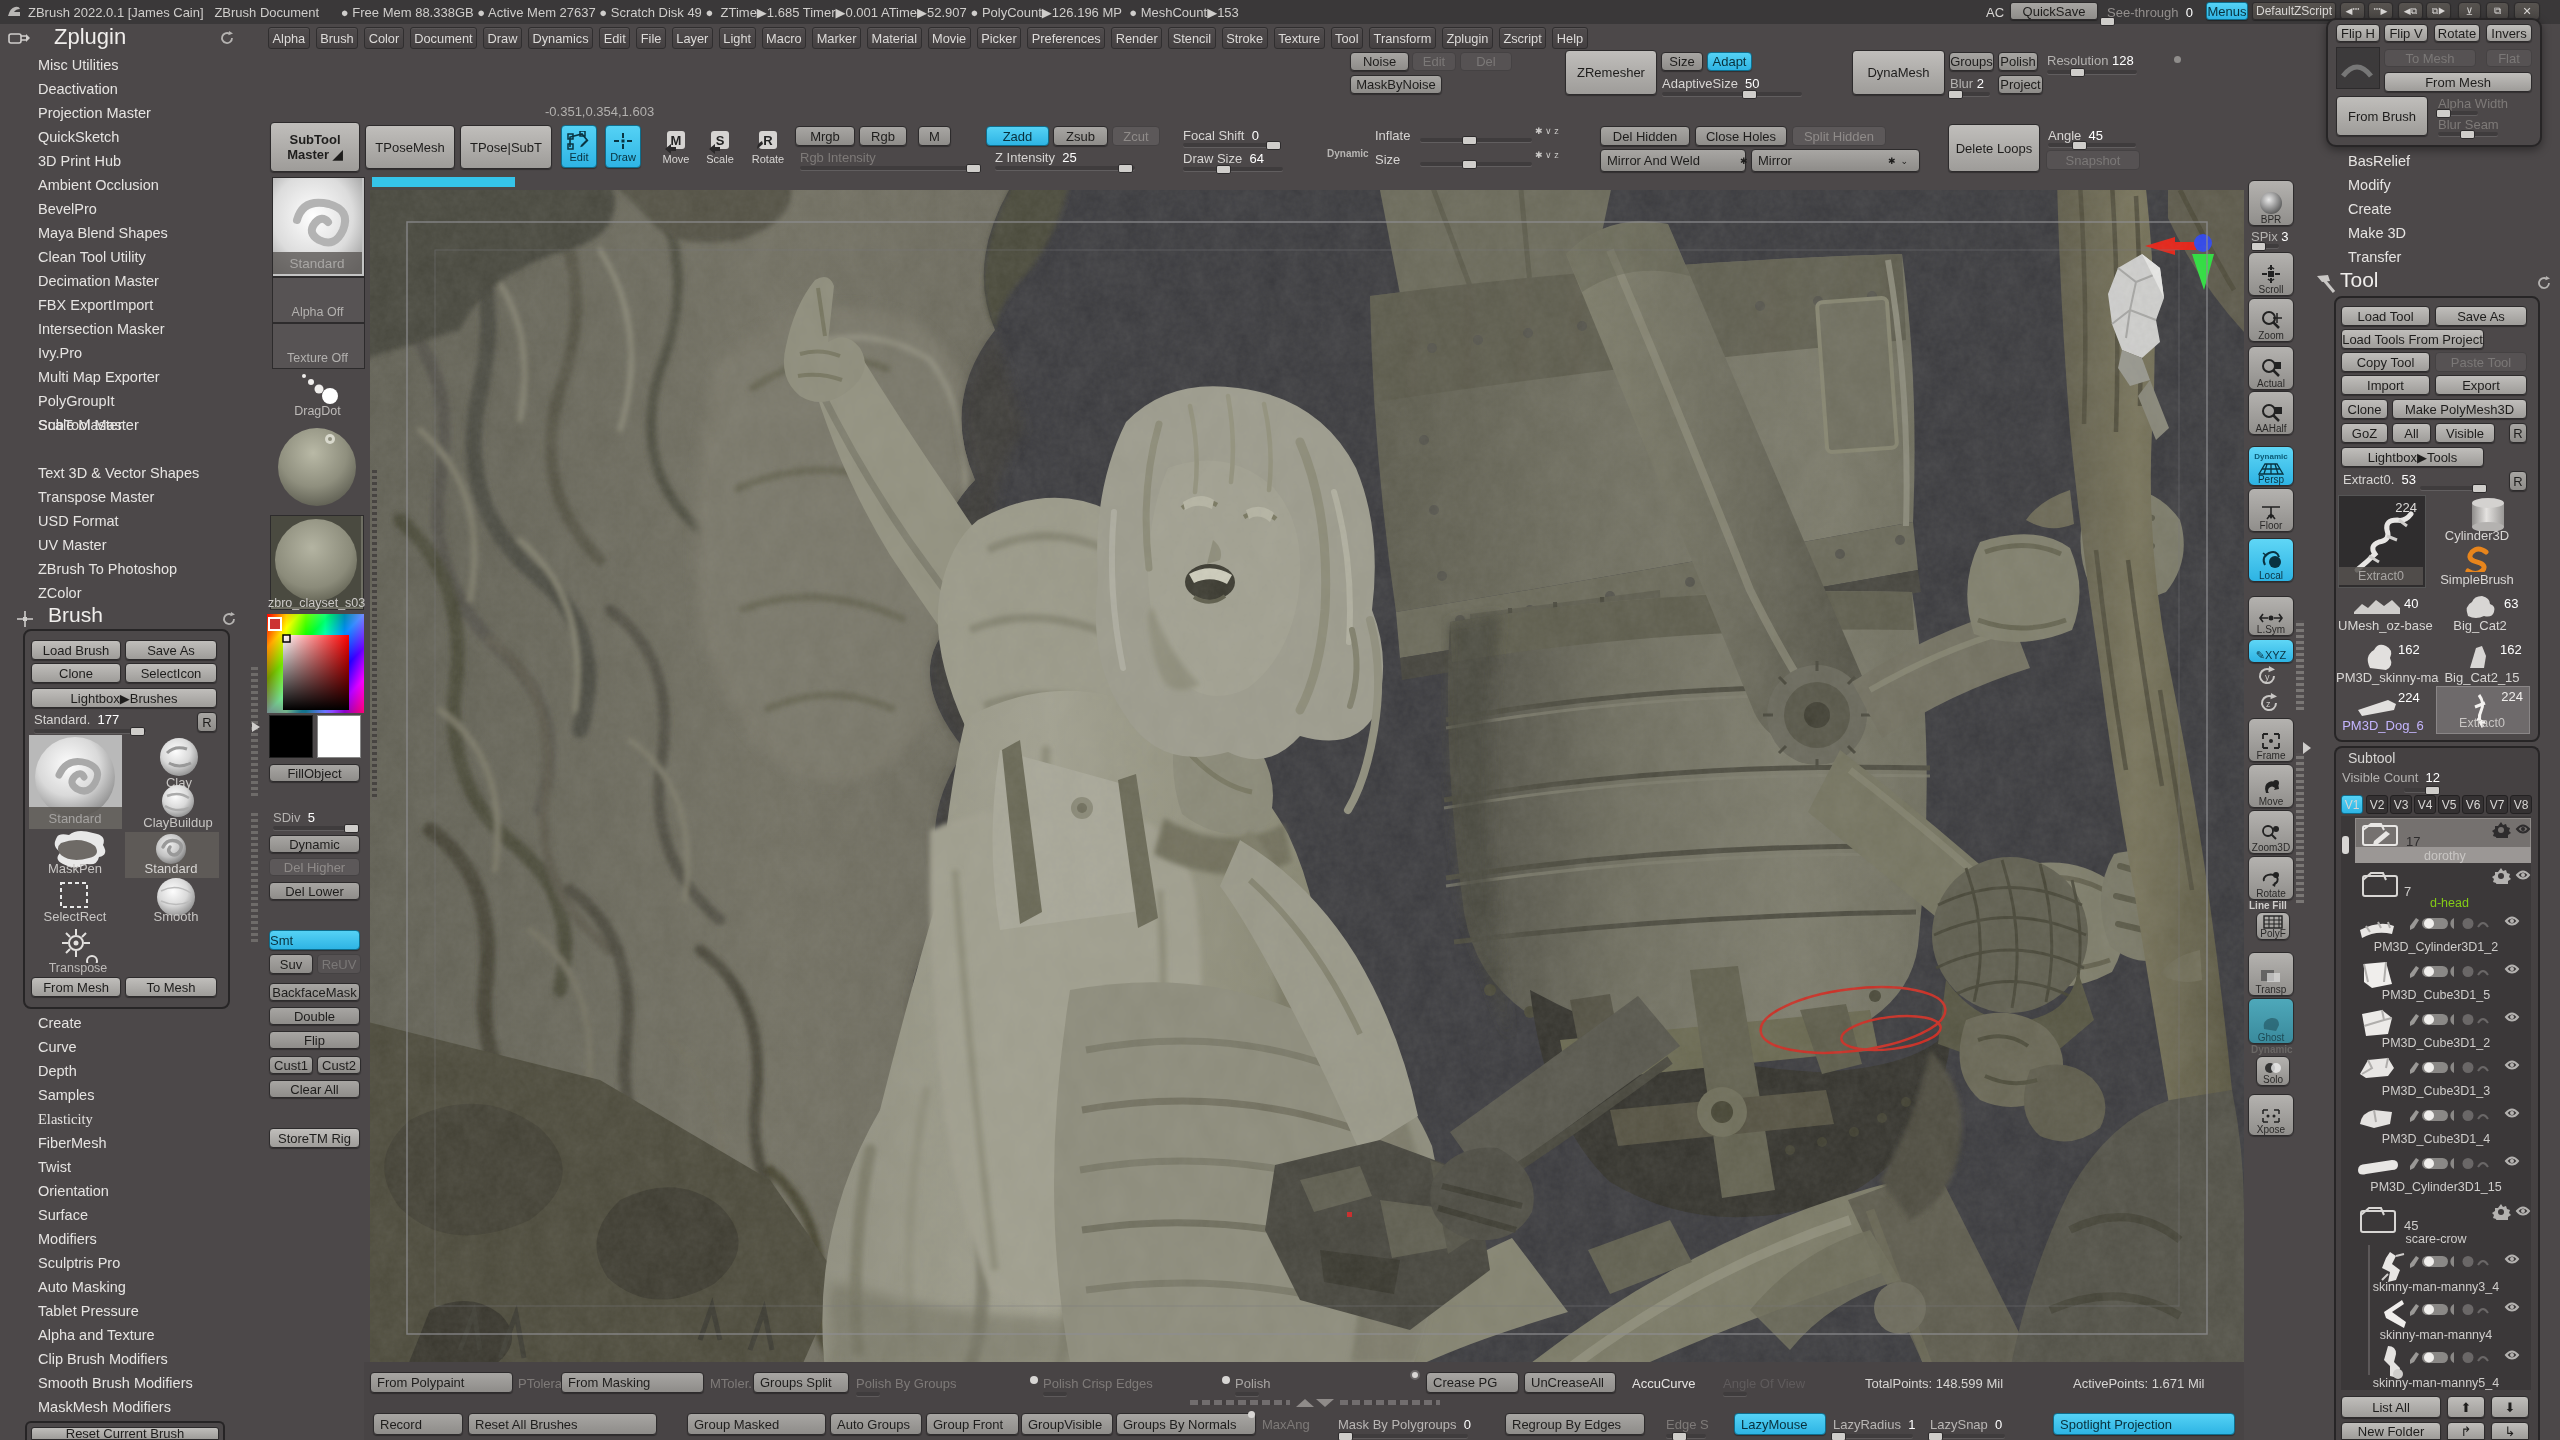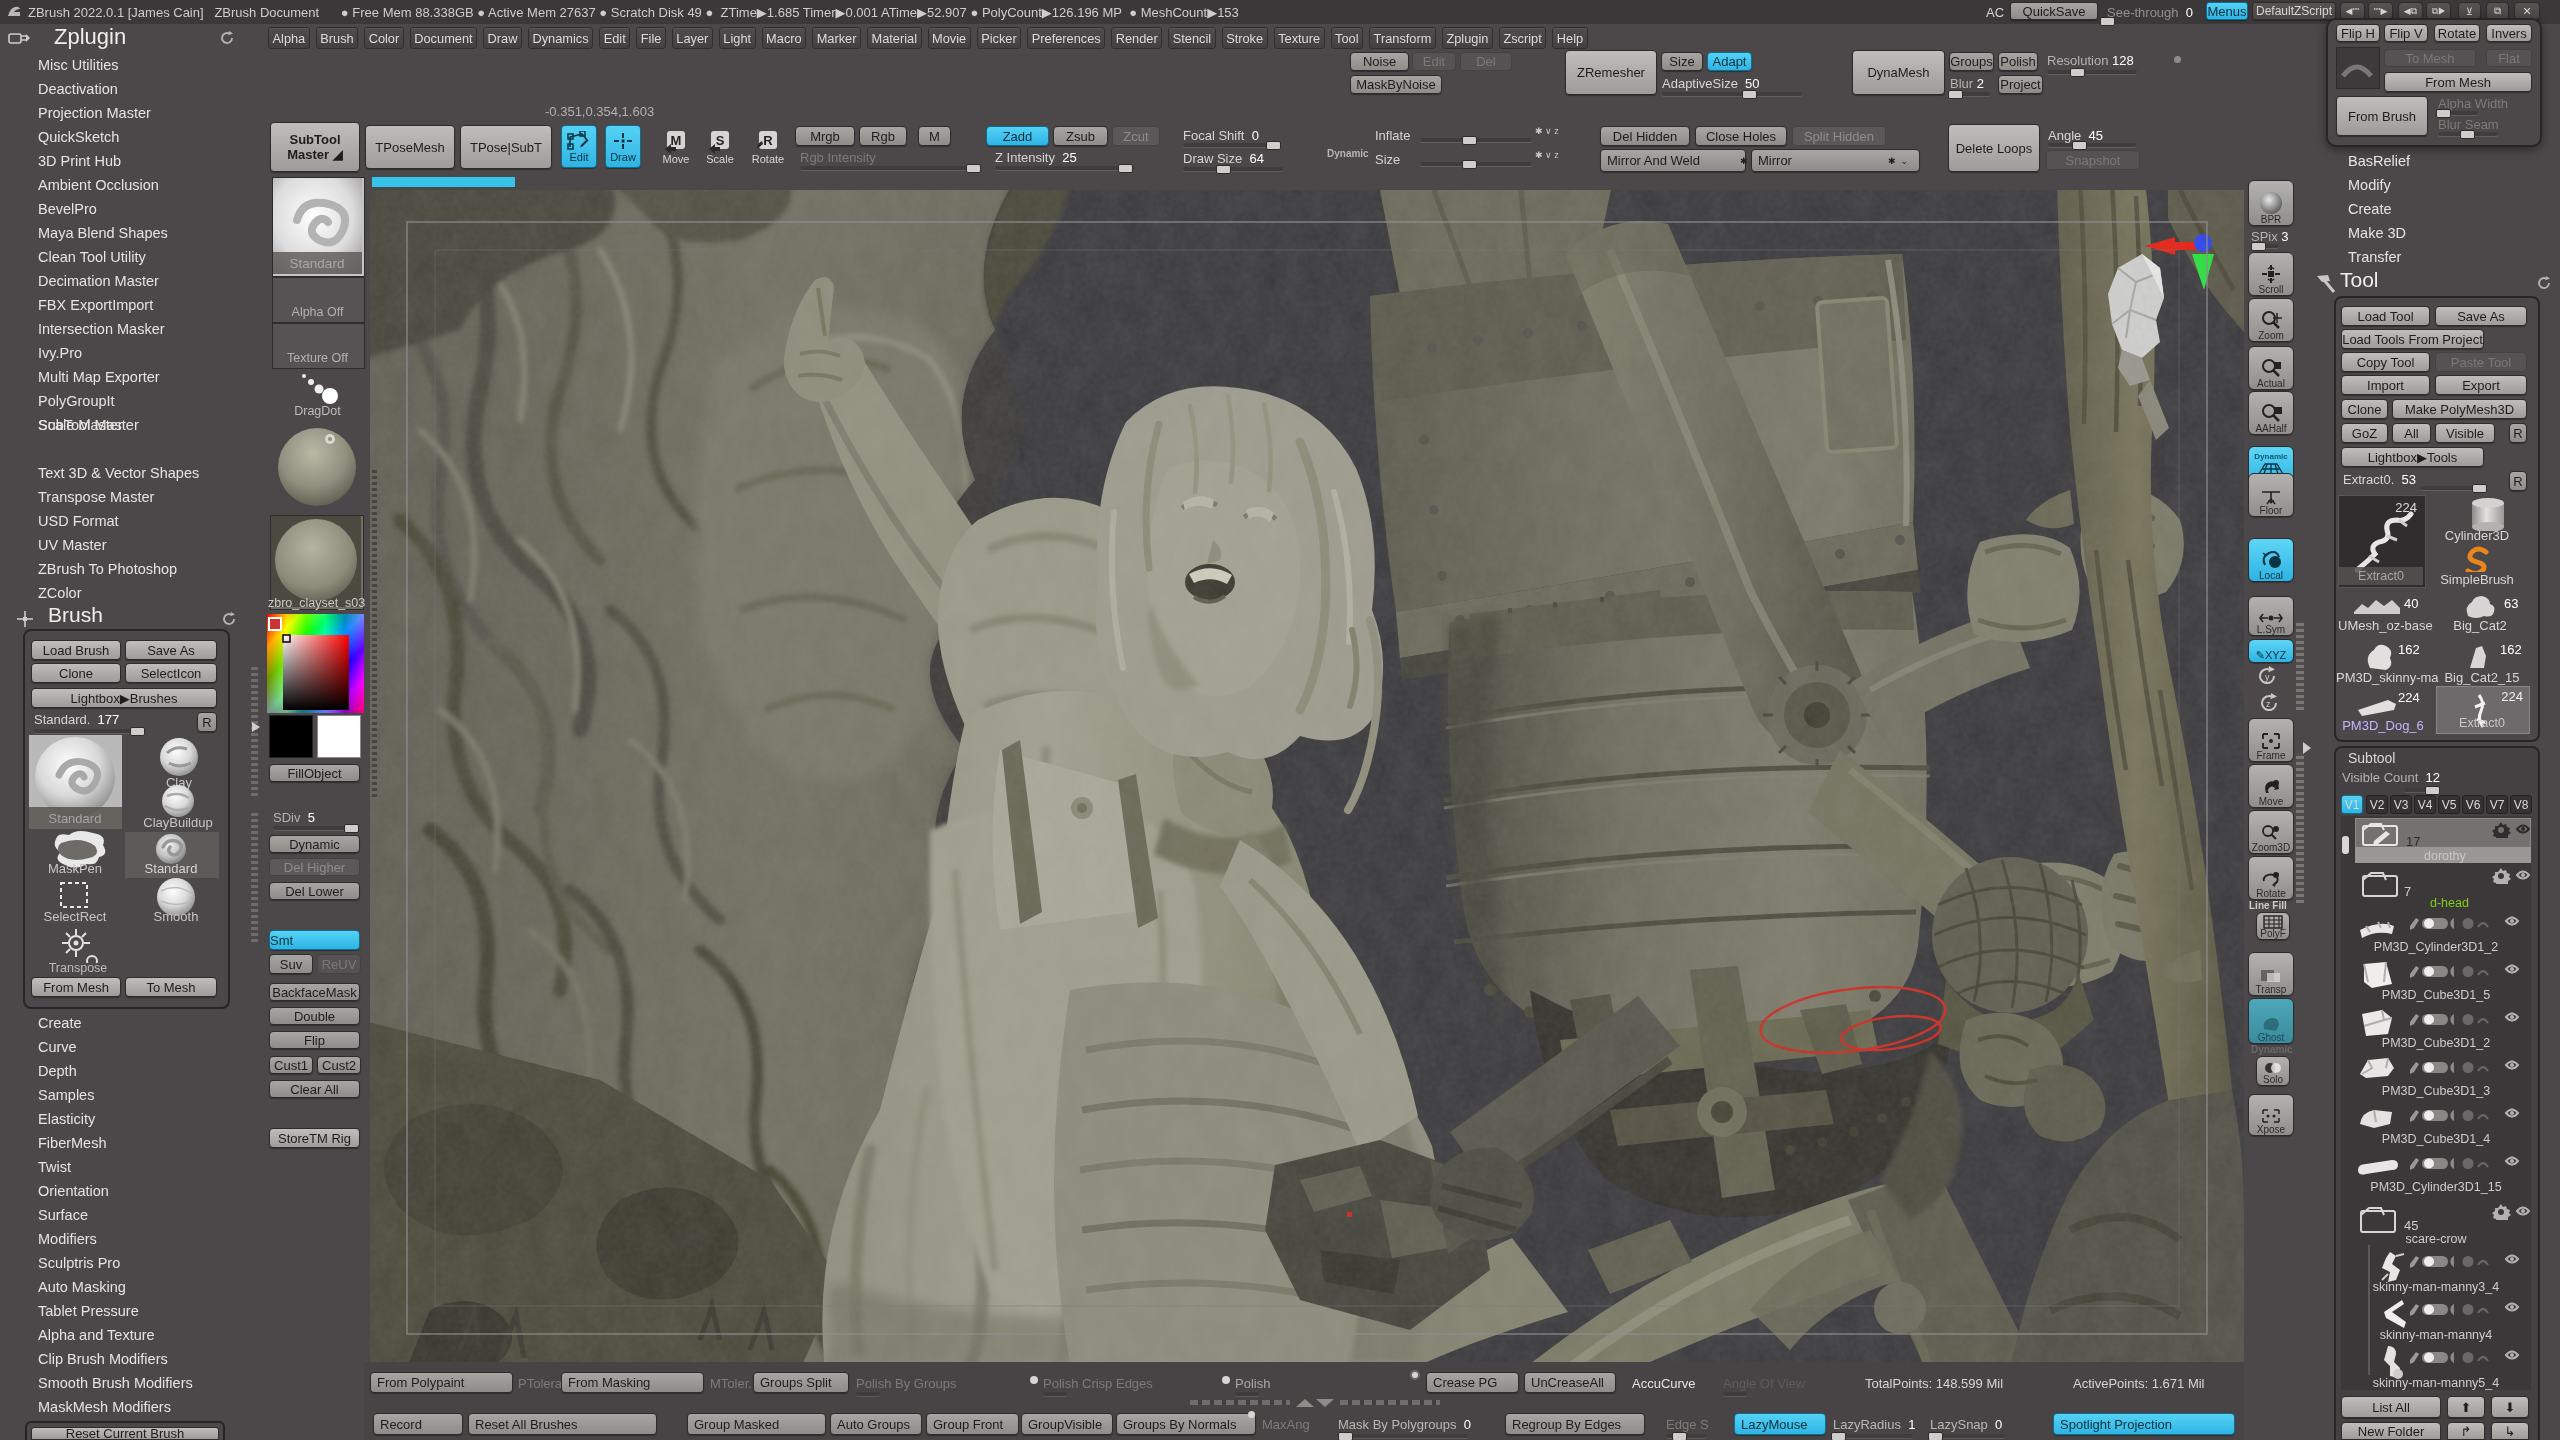--- a/index.html
+++ b/index.html
@@ -280,21 +280,21 @@
 <circle cx="44" cy="34" r="5" fill="none" stroke="#e2e0de" stroke-width="2"></circle>
 </svg>
 <div class="tlabel" style="left:45px;top:961px;width:66px;">Transpose</div>
 <div class="b" style="left:31px;top:977px;width:90px;height:20px;">From Mesh</div>
 <div class="b" style="left:125px;top:977px;width:92px;height:20px;">To Mesh</div>
 
 <div class="mi" style="left:38px;top:1015px;">Create</div>
 <div class="mi" style="left:38px;top:1039px;">Curve</div>
 <div class="mi" style="left:38px;top:1063px;">Depth</div>
 <div class="mi" style="left:38px;top:1087px;">Samples</div>
-<div class="mi" style="left:38px;top:1111px;">Elasticity</div>
+<div class="mi" style="left:38px;top:1111px;font-family:Liberation Serif, serif;">Elasticity</div>
 <div class="mi" style="left:38px;top:1135px;">FiberMesh</div>
 <div class="mi" style="left:38px;top:1159px;">Twist</div>
 <div class="mi" style="left:38px;top:1183px;">Orientation</div>
 <div class="mi" style="left:38px;top:1207px;">Surface</div>
 <div class="mi" style="left:38px;top:1231px;">Modifiers</div>
 <div class="mi" style="left:38px;top:1255px;">Sculptris Pro</div>
 <div class="mi" style="left:38px;top:1279px;">Auto Masking</div>
 <div class="mi" style="left:38px;top:1303px;">Tablet Pressure</div>
 <div class="mi" style="left:38px;top:1327px;">Alpha and Texture</div>
 <div class="mi" style="left:38px;top:1351px;">Clip Brush Modifiers</div>
@@ -806,21 +806,21 @@
         <rect x="14" y="5" width="7" height="7" fill="#222"></rect>
       </svg>Actual</div>
 <div class="rt" style="top:391px;"><svg width="22" height="22">
         <circle cx="9" cy="9" r="6" fill="none" stroke="#222" stroke-width="2"></circle>
         <path d="M13 13 l6 6" stroke="#222" stroke-width="2.5"></path>
         <rect x="14" y="5" width="8" height="7" fill="#222"></rect>
       </svg>AAHalf</div>
 <div class="rt rtc" style="top:446px;height:38px;"><span style="font-size:8px;font-weight:bold;color:#0a5a75;">Dynamic</span><svg width="26" height="14">
         <path d="M1 13 L7 3 L19 3 L25 13 Z M4 8 h18 M9 3 l-3 10 M13 3 v10 M17 3 l3 10" stroke="#083442" stroke-width="1.3" fill="none"></path>
       </svg>Persp</div>
-<div class="rt" style="top:473px;"><svg width="24" height="16">
+<div class="rt" style="top:488px;"><svg width="24" height="16">
         <path d="M3 2 h18 M12 2 v7 M12 9 l-4 5 M12 9 l4 5" stroke="#222" stroke-width="1.6" fill="none"></path>
         <path d="M12 14 l-3 -4 h6z" fill="#222"></path>
       </svg>Floor</div>
 <div class="rt rtc" style="top:538px;height:42px;"><svg width="24" height="22">
         <path d="M6 16 q-4 -8 4 -12 q8 -3 10 4" fill="none" stroke="#0a3240" stroke-width="2"></path>
         <circle cx="16" cy="13" r="6" fill="#0a3240"></circle>
         <path d="M4 4 l4 3" stroke="#0a3240" stroke-width="1.5"></path>
       </svg>Local</div>
 <div class="rt" style="top:596px;height:38px;"><svg width="26" height="14">
         <path d="M2 7 h8 M16 7 h8 M5 3 l-3 4 3 4 M21 3 l3 4 -3 4" stroke="#222" stroke-width="1.6" fill="none"></path>

